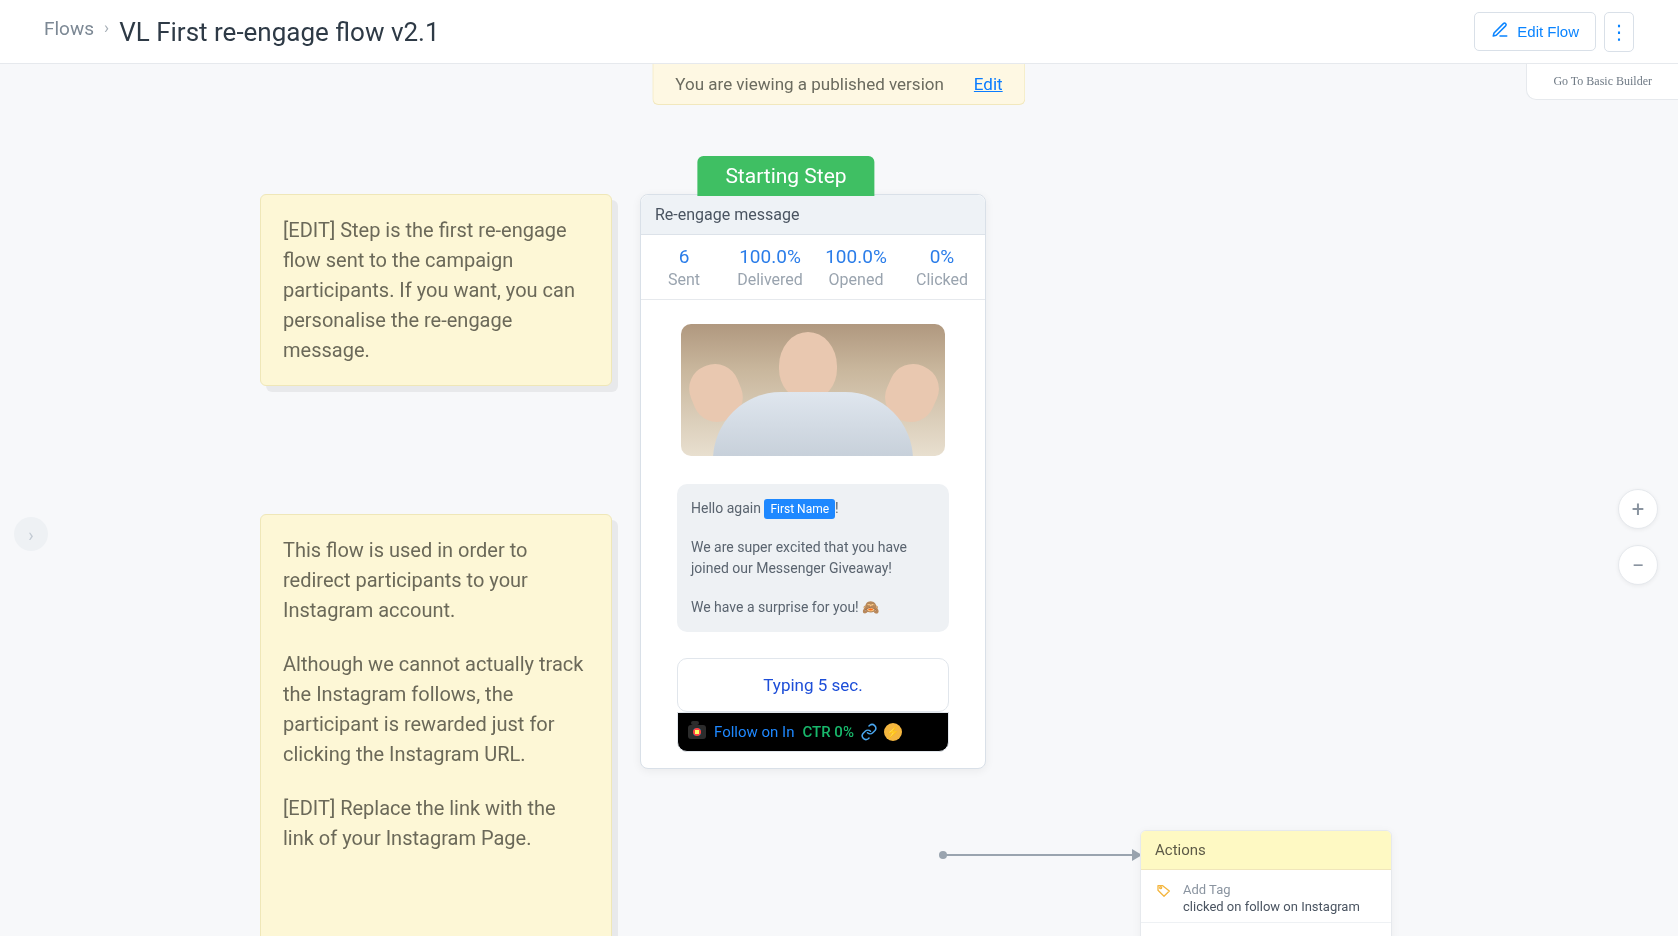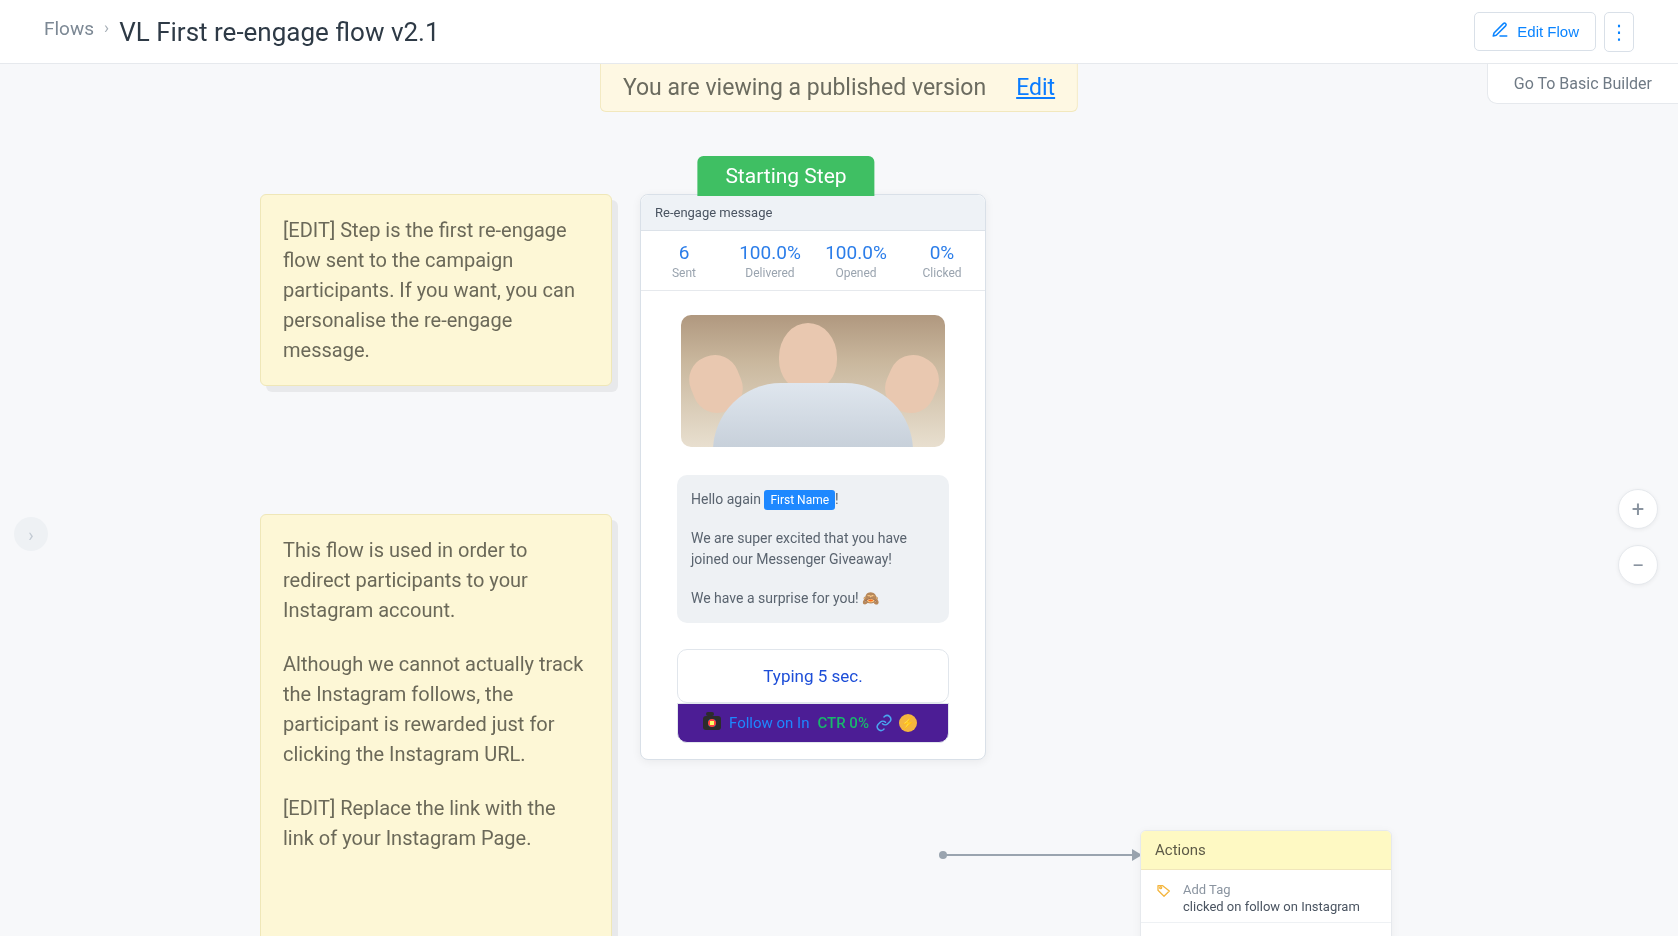--- a/index.html
+++ b/index.html
@@ -77,21 +77,21 @@
   .published-banner {
     position: absolute;
     top: 64px;
     left: 50%;
     transform: translateX(-50%);
     background: #fef8e3;
     border: 1px solid #f2e8bd;
     border-top: none;
     border-radius: 0 0 6px 6px;
     padding: 10px 22px;
-    font-size: 23px;
+    font-size: 17px;
     color: #6b6b5f;
     display: flex;
     align-items: center;
     gap: 30px;
     z-index: 5;
   }
   .published-banner .edit-link {
     color: #0a7cff;
     text-decoration: underline;
     cursor: pointer;
@@ -101,23 +101,24 @@
   .basic-builder {
     position: absolute;
     top: 64px;
     right: 0;
     background: #fff;
     border: 1px solid #e6e9ed;
     border-top: none;
     border-right: none;
     border-radius: 0 0 0 10px;
     padding: 10px 26px;
-    font-size: 16px;
+    font-size: 12px;
     color: #6f7a85;
     cursor: pointer;
+    font-family: Liberation Serif, serif;
   }
 
   
   .canvas {
     position: absolute;
     top: 64px;
     left: 0;
     right: 0;
     bottom: 0;
   }
@@ -202,41 +203,41 @@
     width: 346px;
     background: #fff;
     border: 1px solid #d9e0e8;
     border-radius: 8px;
     box-shadow: 0 2px 10px rgba(0,0,0,0.06);
   }
   .msg-card-header {
     background: #eef2f6;
     padding: 10px 14px;
     border-radius: 8px 8px 0 0;
-    font-size: 13px;
+    font-size: 16px;
     color: #4a5461;
     border-bottom: 1px solid #dce2e9;
   }
   .stats-row {
     display: flex;
     border-bottom: 1px solid #e6e9ed;
   }
   .stat {
     flex: 1;
     text-align: center;
     padding: 10px 4px 10px;
   }
   .stat .val {
     color: #2b7de9;
     font-size: 19px;
     font-weight: 400;
   }
   .stat .lab {
     color: #9aa4af;
-    font-size: 12px;
+    font-size: 16px;
     margin-top: 2px;
   }
   .msg-body {
     padding: 24px 36px 16px;
   }
   .gif-box {
     width: 264px;
     height: 132px;
     border-radius: 10px;
     overflow: hidden;
@@ -313,23 +314,23 @@
     padding: 14px 14px 14px;
     margin-top: 26px;
     font-size: 14px;
     color: #5a646f;
     line-height: 1.5;
   }
   .bubble2 p + p { margin-top: 18px; }
   .cta-row {
     border: 1px solid #e2e7ed;
     border-top: 1px solid #e2e7ed;
-    background:#4c1d95;
+    background:#000000;
     border-radius: 0 0 10px 10px;
-    padding: 10px 25px;
+    padding: 10px 10px;
     display: flex;
     align-items: center;
     gap: 6px;
     font-size: 15px;
   }
   .cta-row .cam {
     width: 18px; height: 14px;
     background: #2c2c2c;
     border-radius: 3px;
     position: relative;

